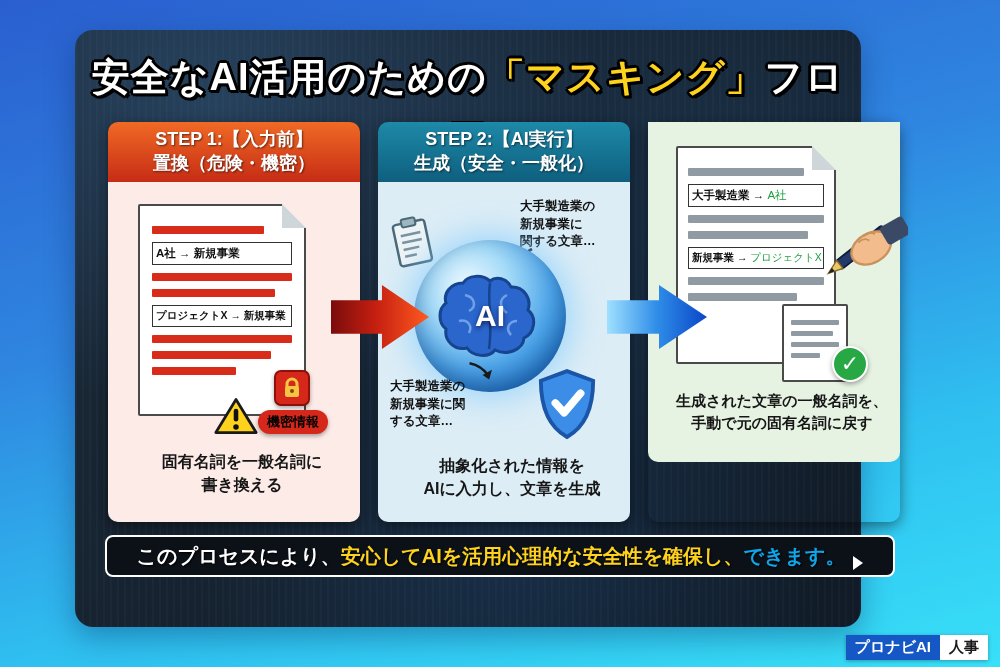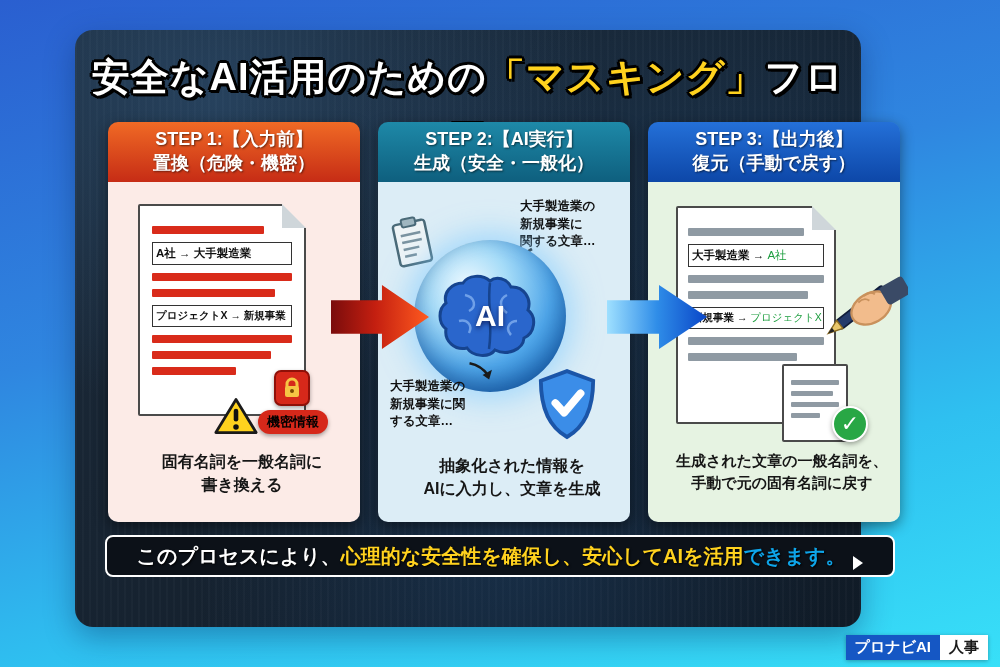--- a/index.html
+++ b/index.html
@@ -127,21 +127,21 @@
     <div class="title"><span>安全なAI活用のための</span><span class="hl" style="color: rgb(255, 210, 30);">「マスキング」</span><span>フロー</span></div>
 
     <div class="step step-1">
       <div class="step-header">
         <div>STEP 1:【入力前】</div>
         <div>置換（危険・機密）</div>
       </div>
       <div class="step-body">
         <div class="doc doc1">
           <div class="bar red w80"></div>
-          <div class="doc-label">A社 → 大手製造業</div>
+          <div class="doc-label">A社 → 新規事業</div>
           <div class="bar red w100"></div>
           <div class="bar red w88"></div>
           <div class="doc-label small">プロジェクトX → 新規事業</div>
           <div class="bar red w100"></div>
           <div class="bar red w85"></div>
           <div class="bar red w60"></div>
         </div>
         <div class="lock-box">
           <svg width="24" height="24" viewBox="0 0 24 24">
             <path d="M7 11 V8 a5 5 0 0 1 10 0 v3" fill="none" stroke="#f6c544" stroke-width="3"></path>
@@ -212,24 +212,20 @@
             <path d="M32 3 L59 13 C59 42 50 61 32 71 C14 61 5 42 5 13 Z" fill="#3b8de8" stroke="#1b55a8" stroke-width="4"></path>
             <path d="M20 36 L29 46 L46 26" stroke="#ffffff" stroke-width="8" fill="none" stroke-linecap="round" stroke-linejoin="round"></path>
           </svg>
         </div>
         <div class="caption">抽象化された情報を
 AIに入力し、文章を生成</div>
       </div>
     </div>
 
     <div class="step step-3">
-      <div class="step-header">
-        <div>STEP 3:【出力後】</div>
-        <div>復元（手動で戻す）</div>
-      </div>
       <div class="step-body">
         <div class="doc doc3">
           <div class="bar gray w85"></div>
           <div class="doc-label"><span>大手製造業 → </span><span class="restored" style="color: rgb(29, 158, 63);">A社</span></div>
           <div class="bar gray w100"></div>
           <div class="bar gray w88"></div>
           <div class="doc-label small"><span>新規事業 → </span><span class="restored" style="color: rgb(29, 158, 63);">プロジェクトX</span></div>
           <div class="bar gray w100"></div>
           <div class="bar gray w80"></div>
         </div>
@@ -256,22 +252,22 @@
         <div class="caption">生成された文章の一般名詞を、
 手動で元の固有名詞に戻す</div>
       </div>
     </div>
 
     <div class="flow-arrow red"></div>
     <div class="flow-arrow blue"></div>
 
     <div class="banner">
       <span style="color: rgb(255, 255, 255);">このプロセスにより、</span>
+      <span style="color: rgb(255, 210, 30);">安心してAIを活用</span>
       <span style="color: rgb(255, 210, 30);">心理的な安全性を確保し、</span>
-      <span style="color: rgb(255, 210, 30);">安心してAIを活用</span>
       <span style="color: #0ea5e9;">できます。</span>
       <span class="banner-tri"></span>
     </div>
   </div>
 
   <div class="logo">
     <span class="logo-brand">プロナビAI</span>
     <span class="logo-cat">人事</span>
   </div>
 </div>

